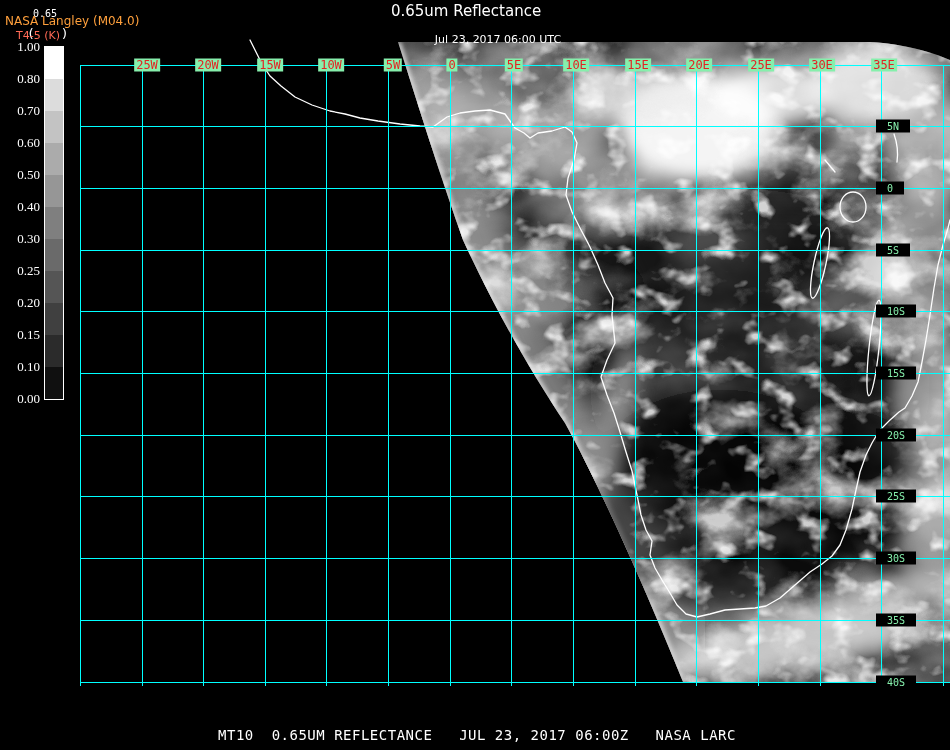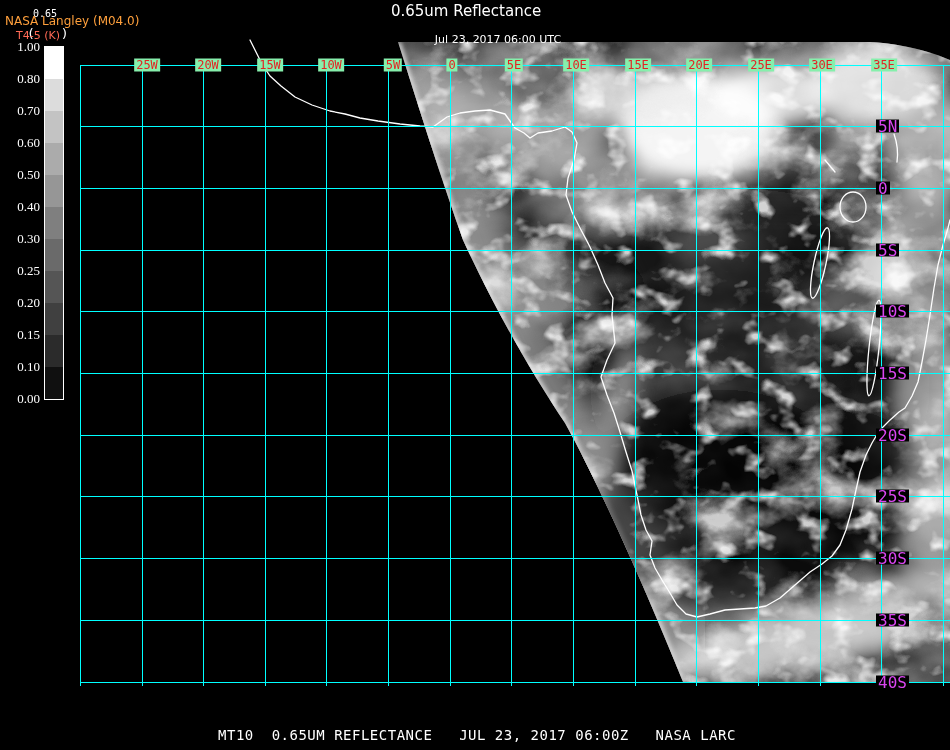--- a/index.html
+++ b/index.html
@@ -20,22 +20,22 @@
          font-family:"DejaVu Sans","Liberation Sans",sans-serif;font-size:11px;white-space:pre;}
 
   .colorbar{position:absolute;left:44px;top:46px;width:20px;height:354px;
             border:1px solid #fff;box-sizing:border-box;display:flex;flex-direction:column;}
   .cb-seg{width:100%;height:32px;}
   .cb-label{position:absolute;left:0px;width:40px;text-align:right;color:#fff;
             font-size:13px;line-height:16px;white-space:pre;font-family:Liberation Serif, serif;}
 
   .lon-label{position:absolute;transform:translate(-50%,-50%);color:#e42222;background:#86efac;
              font-size:12px;line-height:13px;padding:0 2px;white-space:pre;}
-  .lat-label{position:absolute;left:876px;transform:translateY(-50%);color:#d946ef;background:#000;
-             font-size:16px;line-height:13px;padding:0 2px;white-space:pre;}
+  .lat-label{position:absolute;left:876px;transform:translateY(-50%);color:#86efac;background:#000;
+             font-size:10px;line-height:13px;padding:0 11px;white-space:pre;}
 
   .caption{position:absolute;left:477px;top:727px;transform:translateX(-50%);
            color:#fff;font-size:14px;letter-spacing:0.5px;white-space:pre;}
 </style>
 </head>
 <body>
 
 <div class="canvas">
 
   <svg width="950" height="750" viewBox="0 0 950 750">

